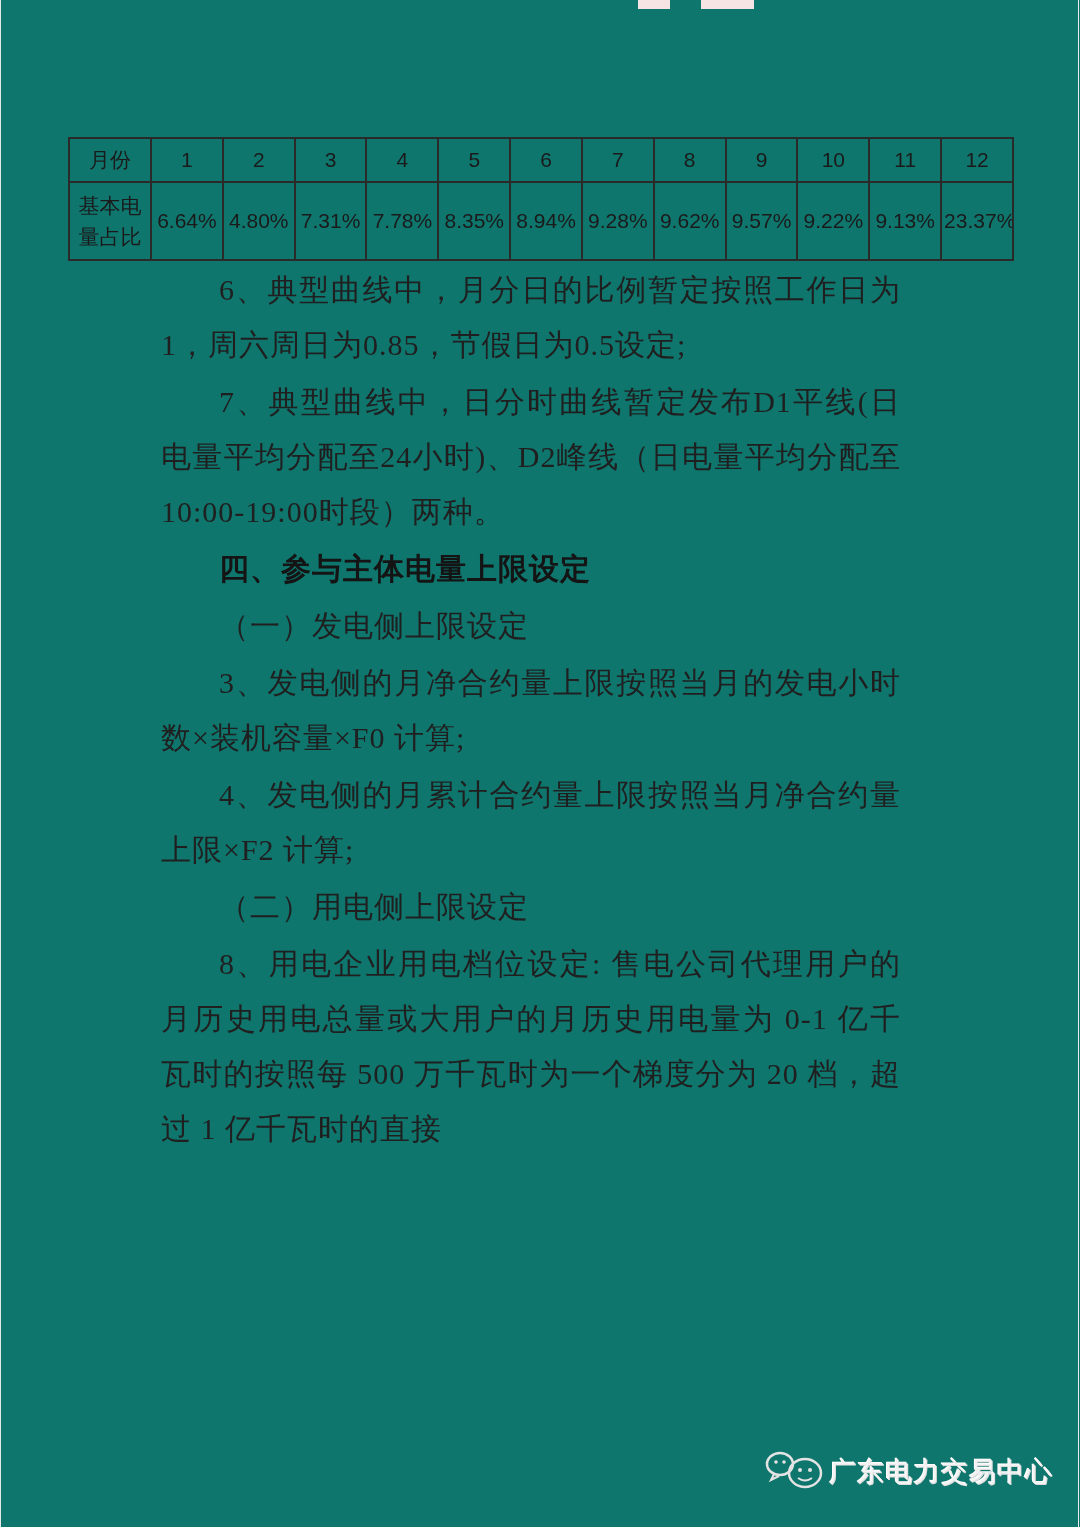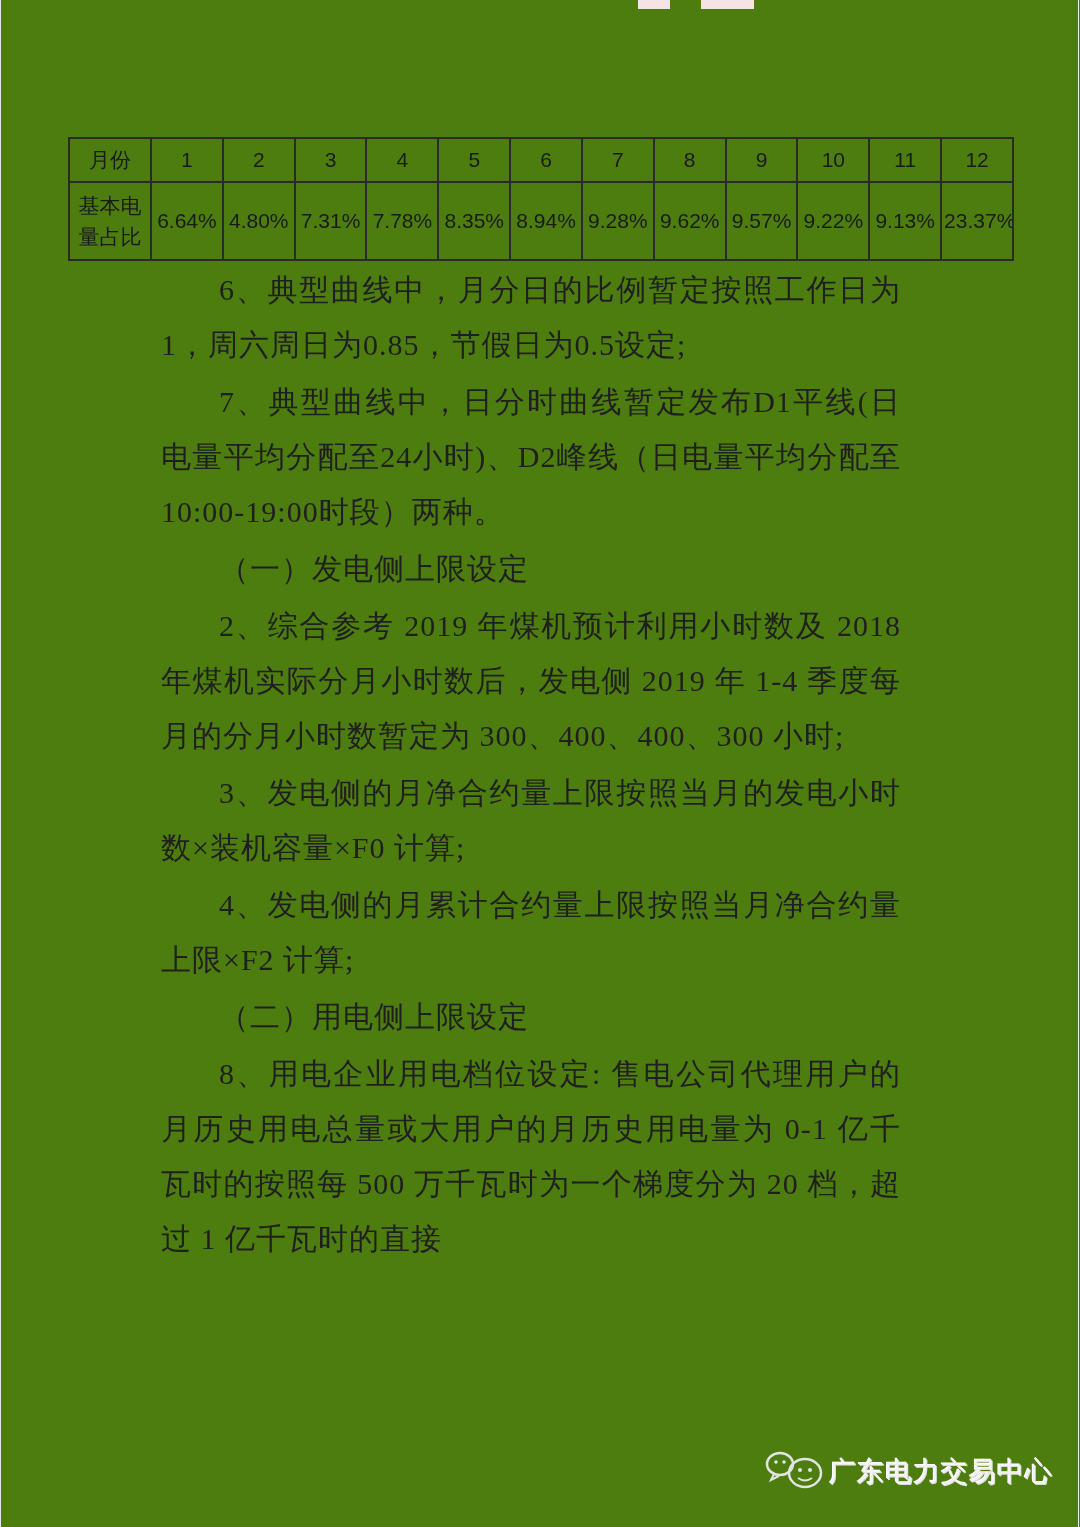--- a/index.html
+++ b/index.html
@@ -1,20 +1,20 @@
 <!DOCTYPE html>
 <html><head>
 <meta charset="utf-8">
 <style>
   html, body { margin: 0; padding: 0; background: #ffffff; }
   .page {
     position: relative;
     width: 1080px;
     height: 1527px;
-    background: #4d7c0f;
+    background: #0f766e;
     overflow: hidden;
     font-family: "Liberation Serif", serif;
     border-left: 1px solid #e6e6e6;
   }
   .page::after {
     content: "";
     position: absolute;
     top: 0; bottom: 0; right: 2px;
     width: 1px;
     background: #ededed;
@@ -150,22 +150,22 @@
       <td>9.22%</td>
       <td>9.13%</td>
       <td>23.37%</td>
     </tr>
   </tbody>
     </table>
 
   <div class="text-block">
     <p>6、典型曲线中，月分日的比例暂定按照工作日为1，周六周日为0.85，节假日为0.5设定;</p>
     <p>7、典型曲线中，日分时曲线暂定发布D1平线(日电量平均分配至24小时)、D2峰线（日电量平均分配至10:00-19:00时段）两种。</p>
+    <p class="heading">四、参与主体电量上限设定</p>
     <p>（一）发电侧上限设定</p>
-    <p>2、综合参考 2019 年煤机预计利用小时数及 2018 年煤机实际分月小时数后，发电侧 2019 年 1-4 季度每月的分月小时数暂定为 300、400、400、300 小时;</p>
     <p>3、发电侧的月净合约量上限按照当月的发电小时数×装机容量×F0 计算;</p>
     <p>4、发电侧的月累计合约量上限按照当月净合约量上限×F2 计算;</p>
     <p>（二）用电侧上限设定</p>
     <p>8、用电企业用电档位设定: 售电公司代理用户的月历史用电总量或大用户的月历史用电量为 0-1 亿千瓦时的按照每 500 万千瓦时为一个梯度分为 20 档，超过 1 亿千瓦时的直接</p>
   </div>
 
   <div class="watermark">
     <span>
       <svg width="66" height="50" viewBox="0 0 66 50">
         <ellipse cx="17" cy="19" rx="13" ry="11" fill="none" stroke="#e3e3e3" stroke-width="2.5"></ellipse>

